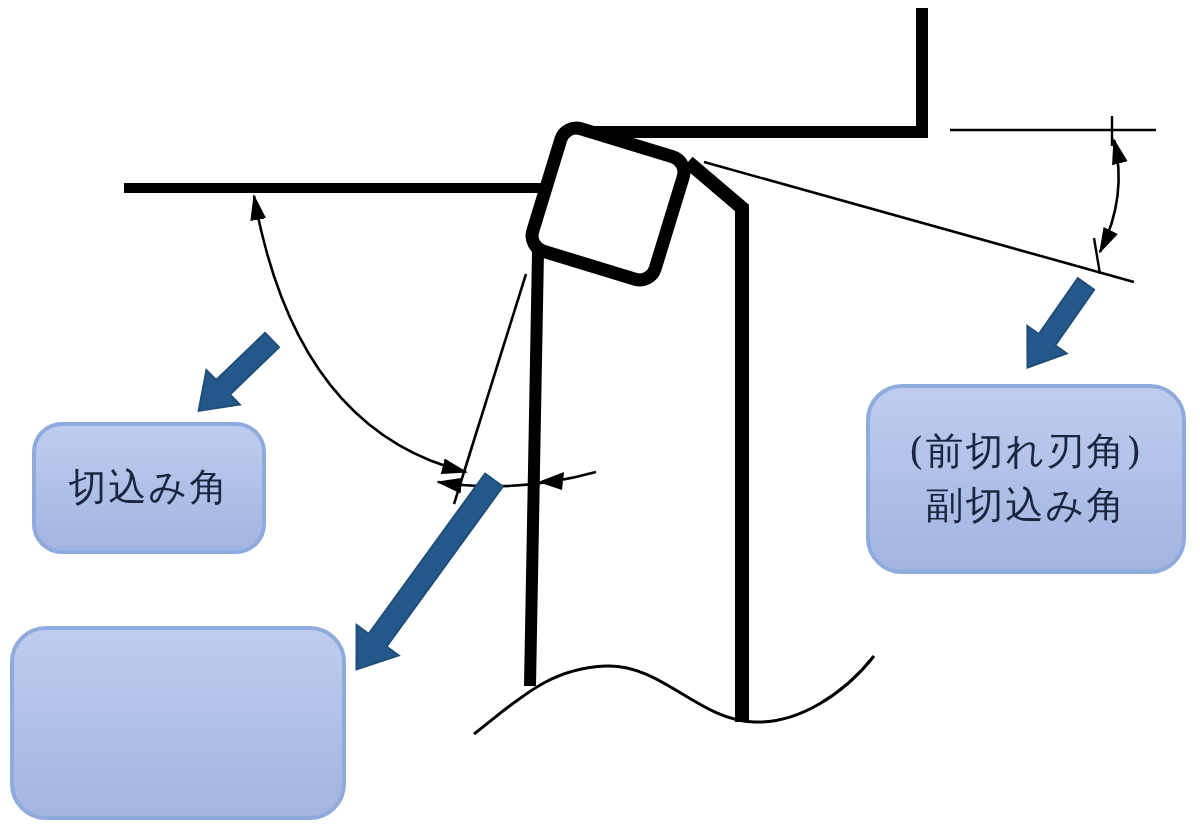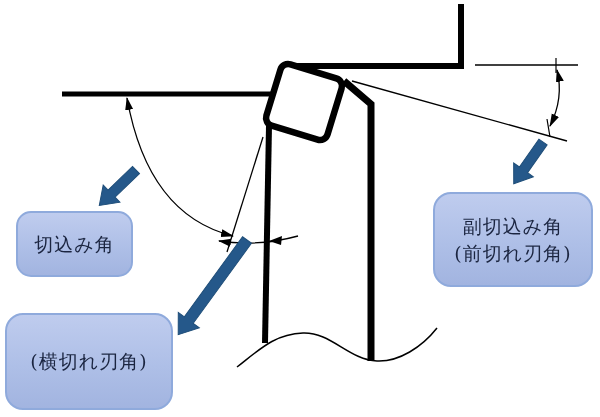--- a/index.html
+++ b/index.html
@@ -63,21 +63,20 @@
     <path d="M0,-5 L34,-5 L34,-12 L51,0 L34,12 L34,5 L0,5 Z" fill="#25588a" stroke="#1f4e79" stroke-width="1" transform="translate(136,170) rotate(136)"></path>
     <path d="M0,-5.5 L99,-5.5 L99,-13 L117,0 L99,13 L99,5.5 L0,5.5 Z" fill="#25588a" stroke="#1f4e79" stroke-width="1" transform="translate(247,240) rotate(126)"></path>
     <path d="M0,-5 L34,-5 L34,-12 L51,0 L34,12 L34,5 L0,5 Z" fill="#25588a" stroke="#1f4e79" stroke-width="1" transform="translate(543,142) rotate(125)"></path>
   </svg>
 
   <div id="box-cutting" class="label-box">
     <span>切込み角</span>
   </div>
 
   <div id="box-approach" class="label-box">
-    <span>(横切れ刃角)</span>
   </div>
 
   <div id="box-minor" class="label-box">
+    <span>(前切れ刃角)</span>
     <span>副切込み角</span>
-    <span>(前切れ刃角)</span>
   </div>
 
 </div>
 
 </body></html>

